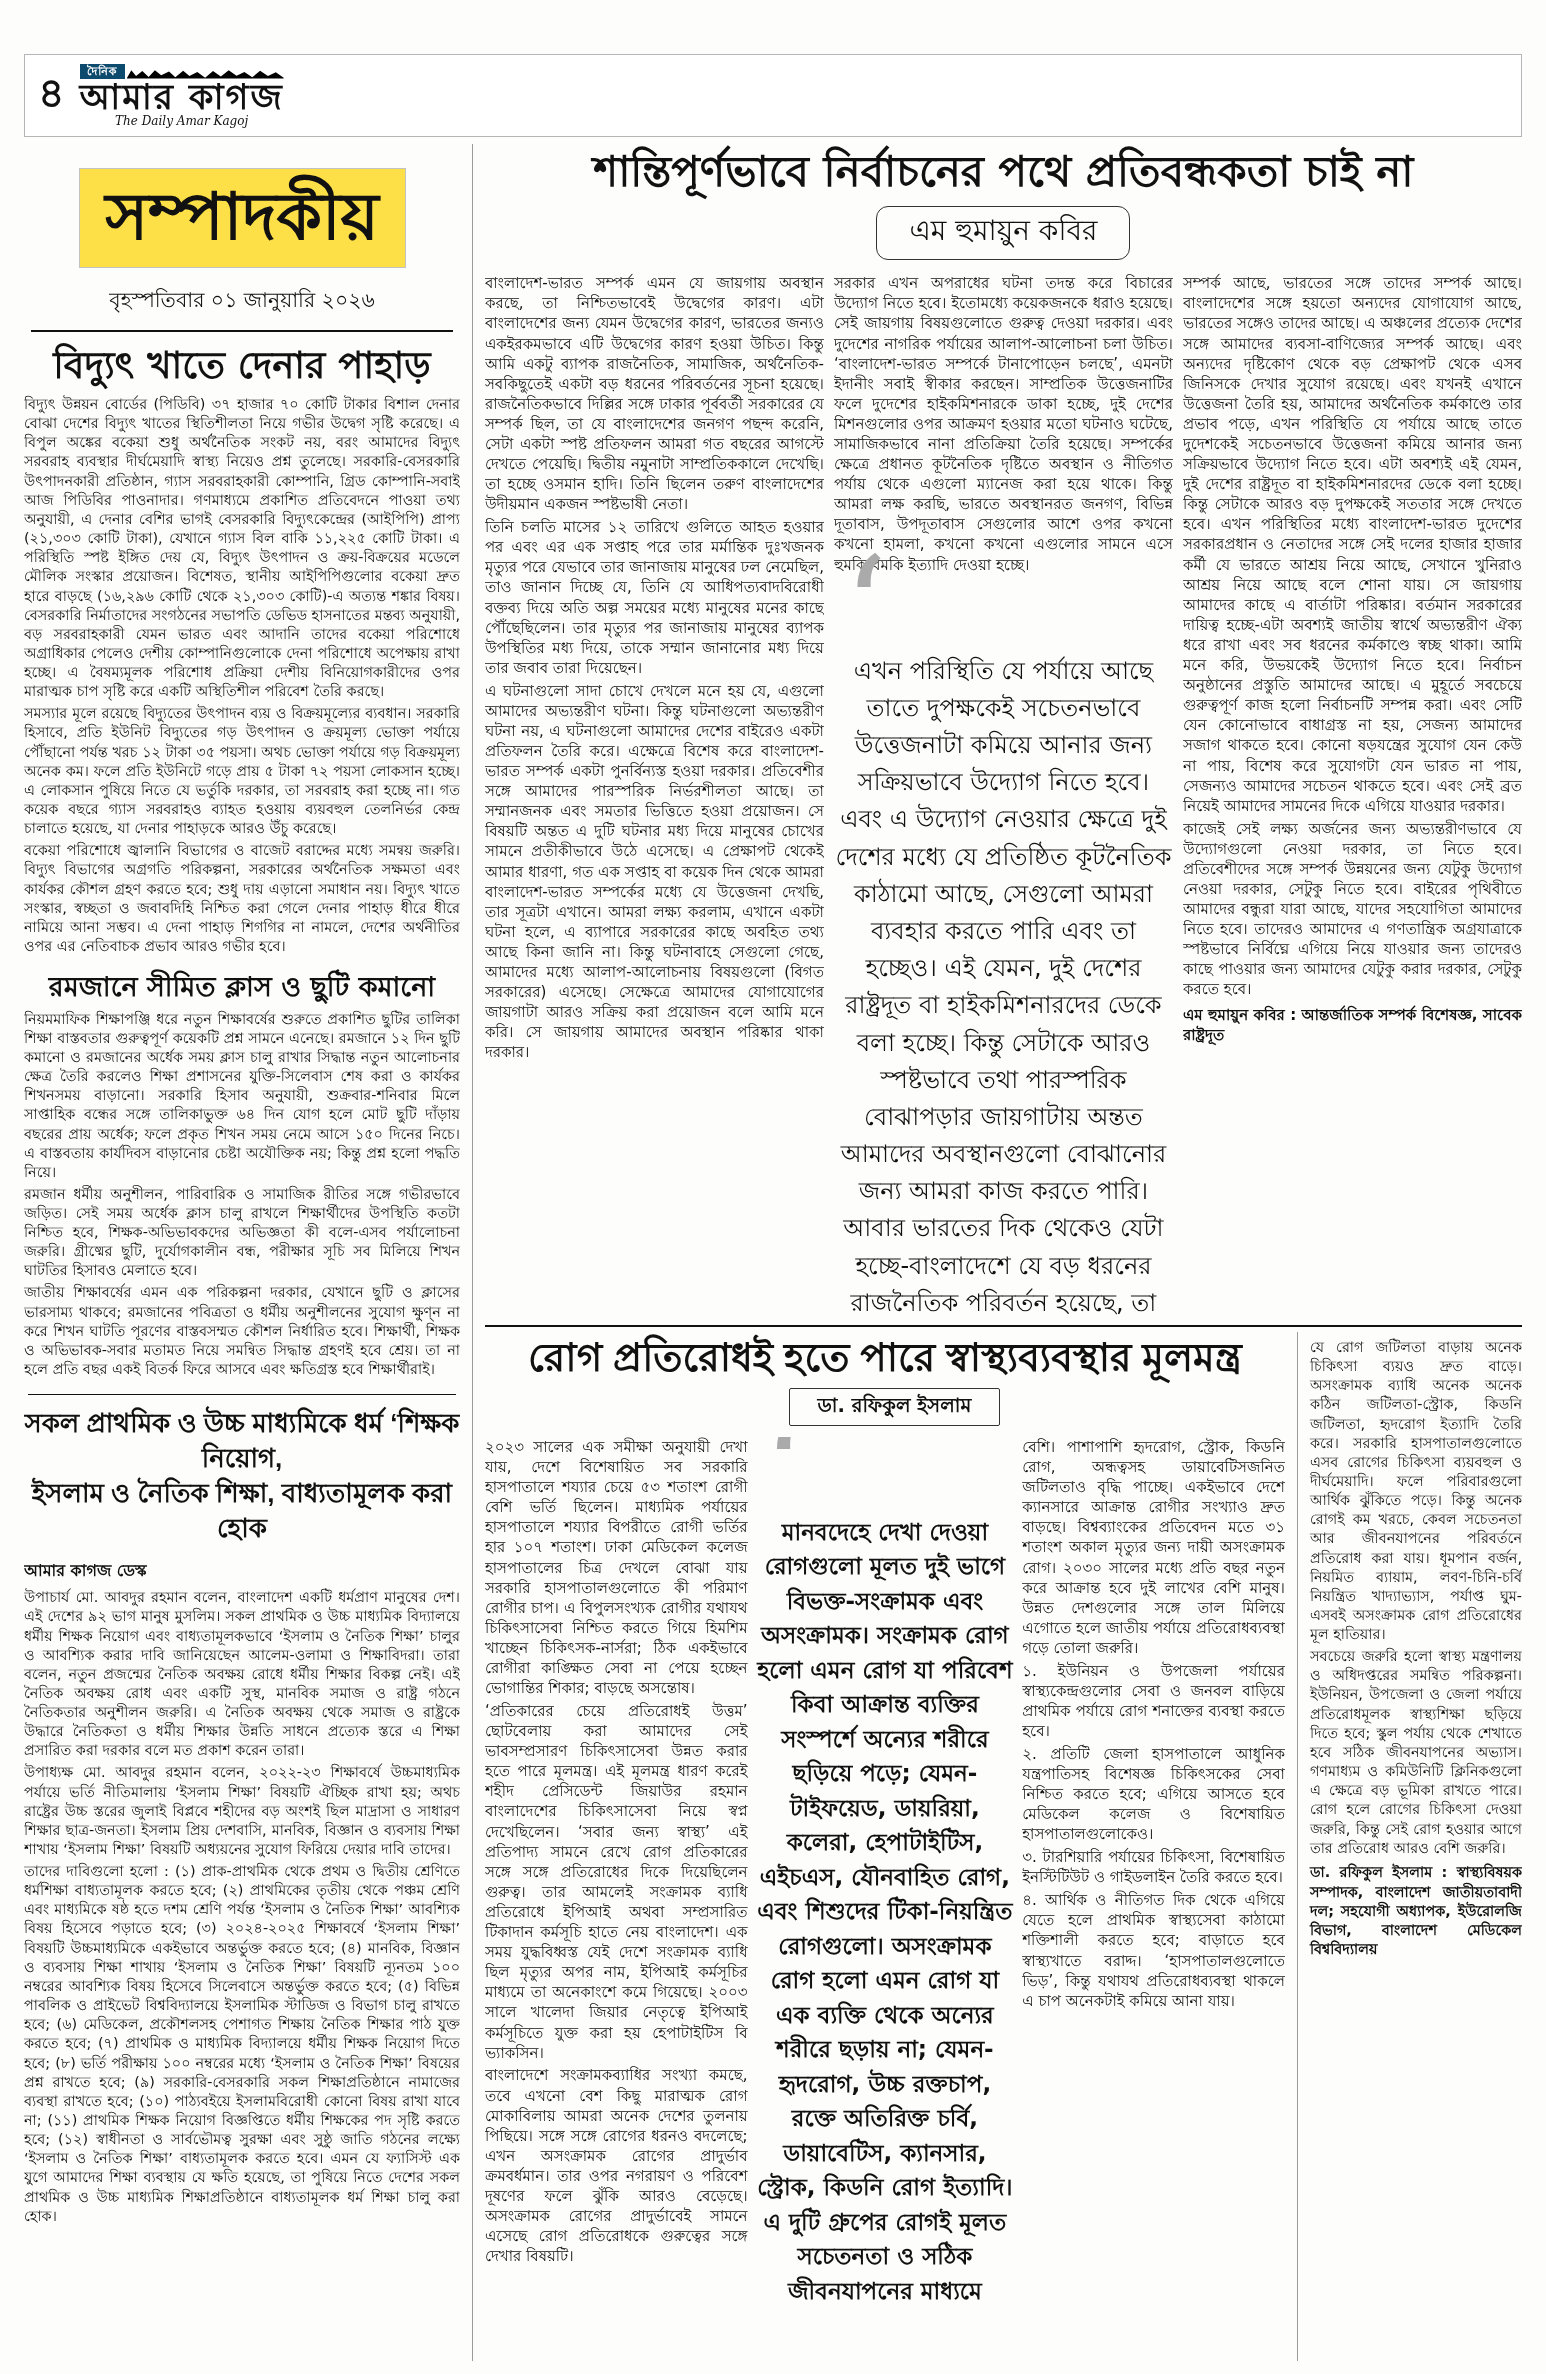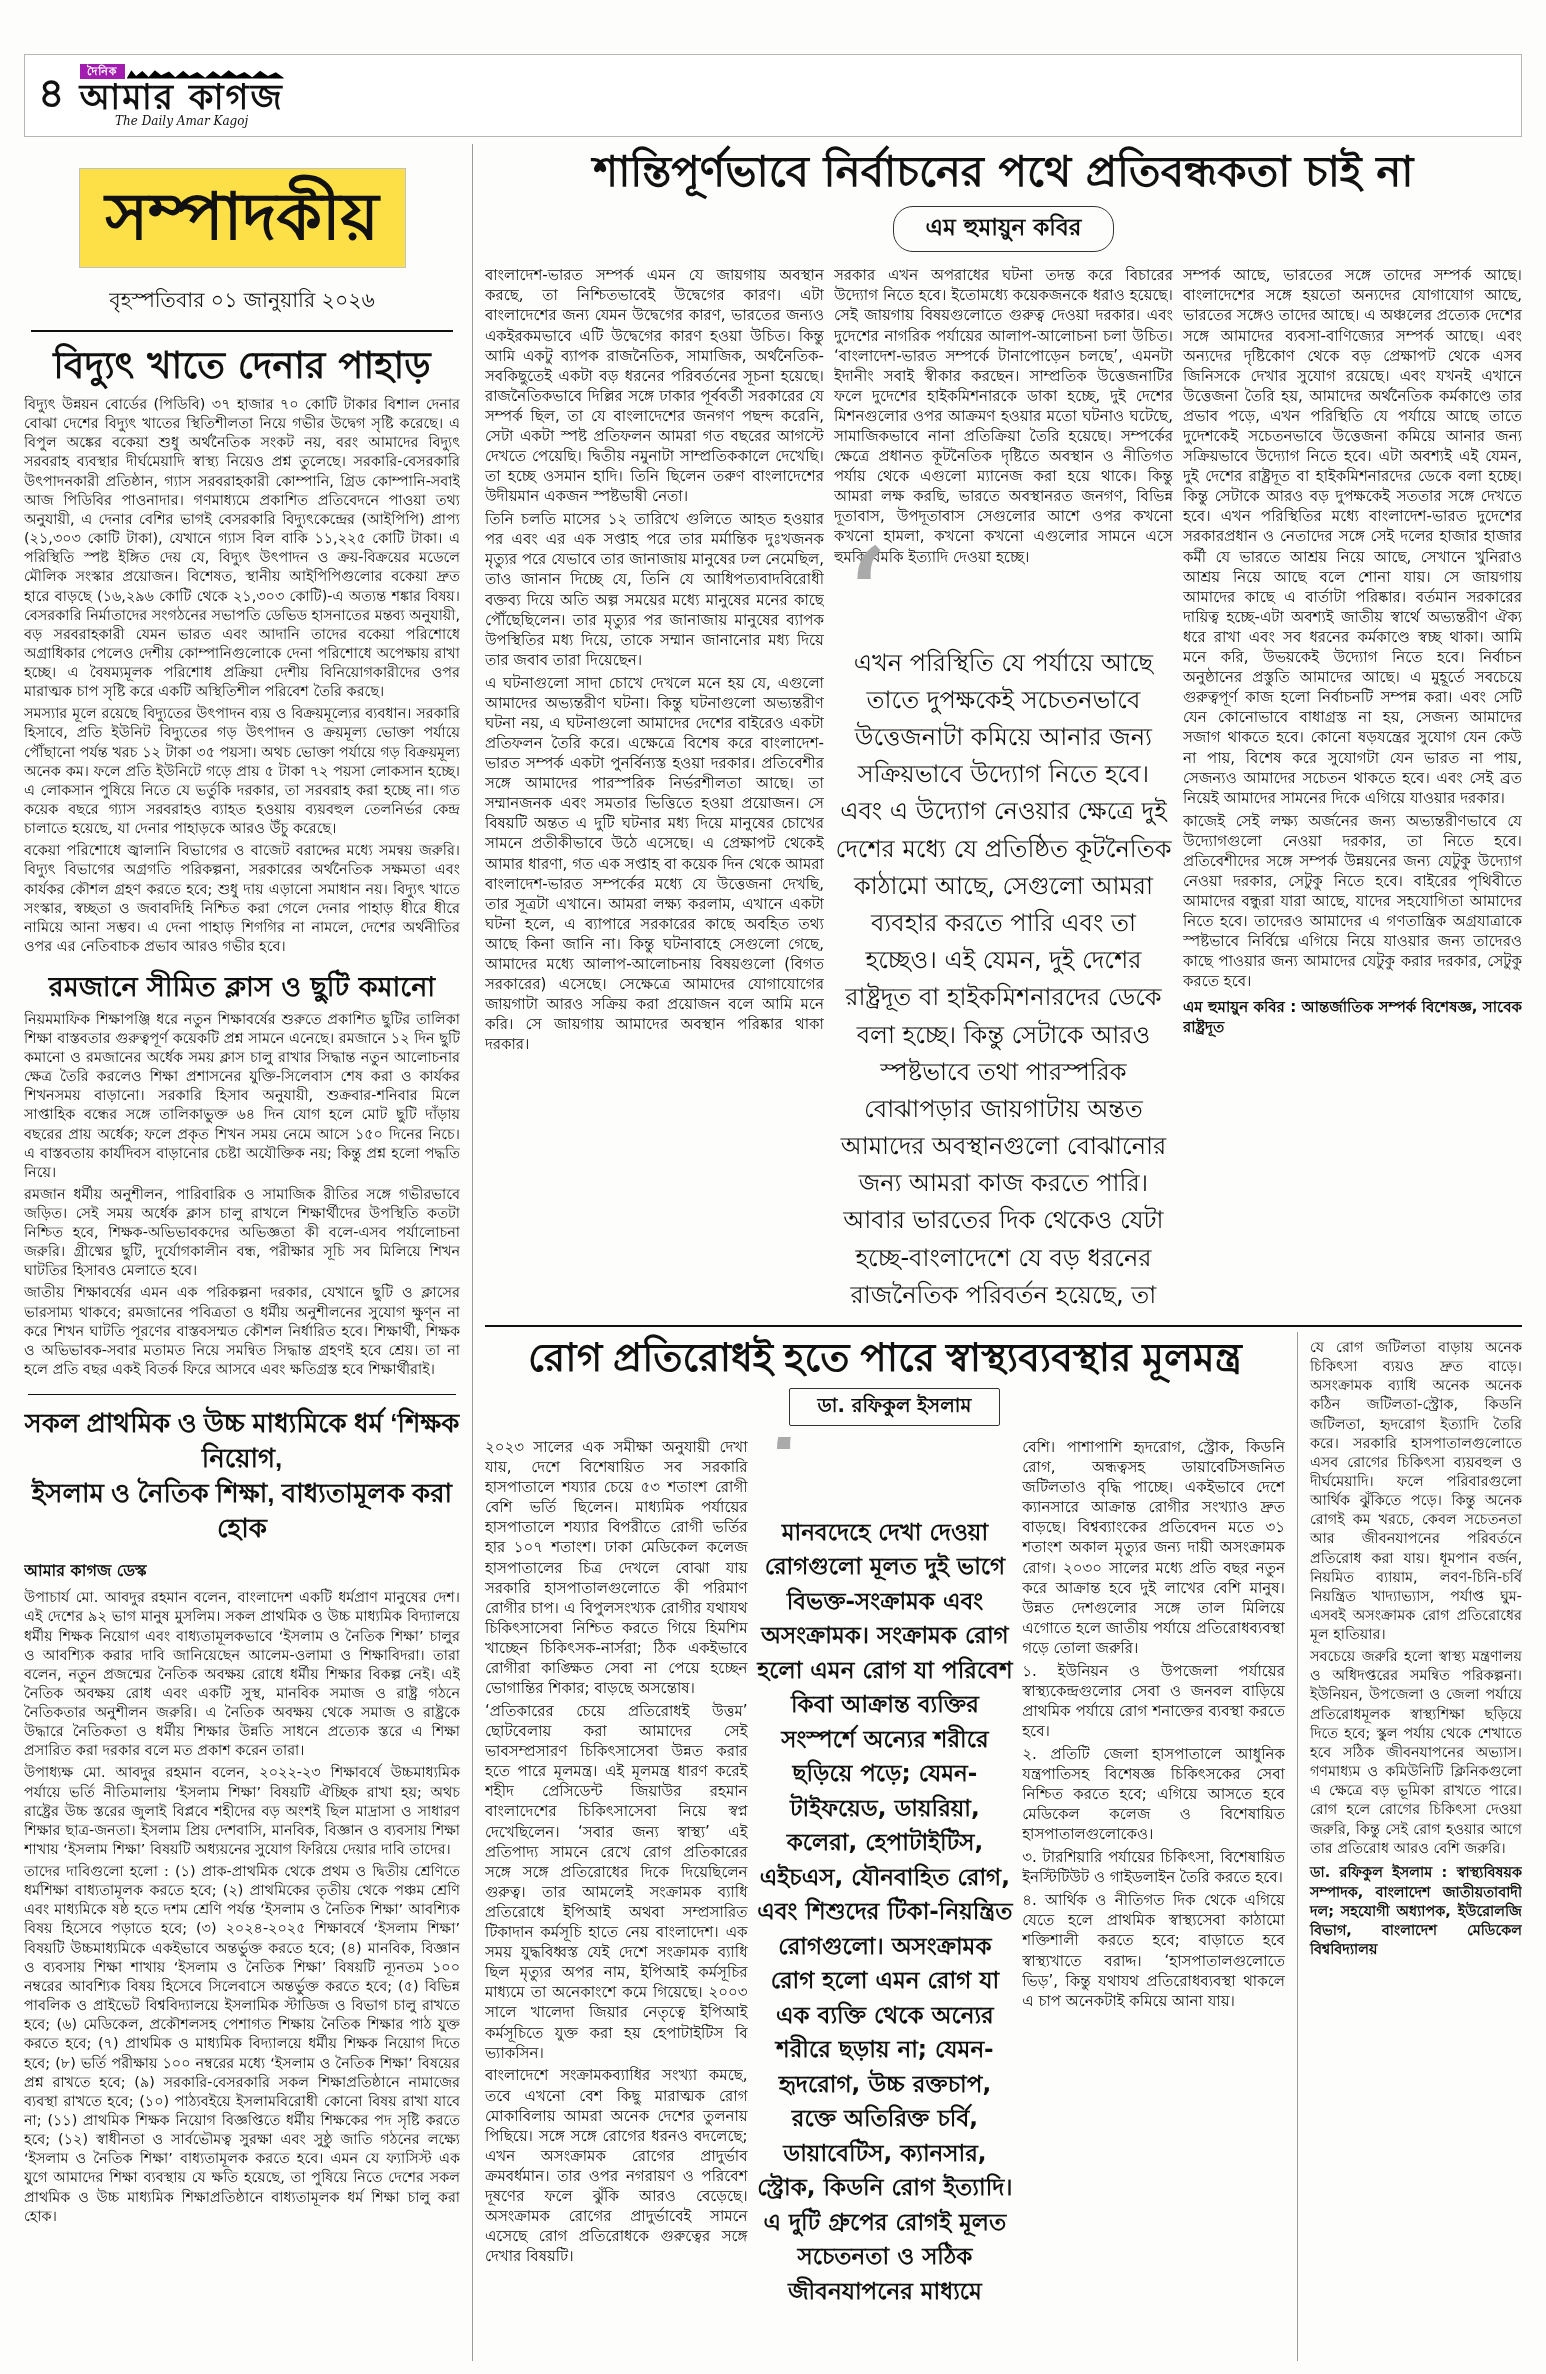--- a/index.html
+++ b/index.html
@@ -5,21 +5,21 @@
   * { margin:0; padding:0; box-sizing:border-box; }
   html,body { background:#e8e8e8; }
   body { width:1546px; height:2375px; margin:0 auto; font-family:"DejaVu Sans",sans-serif; color:#111; }
   .page { width:1546px; height:2375px; background:#fdfdfc; overflow:hidden; padding:54px 24px 9.3px 24px; }
 
   
   .masthead { border:0.9px solid #b5b5b5; height:83px; display:flex; align-items:center; padding:5.6px 13px; background:#fff; }
   .page-num { font-size:41px; font-weight:bold; font-family:"DejaVu Serif",serif; margin-right:15px; }
   .brand { display:flex; flex-direction:column; line-height:1; }
   .brand-strip { display:flex; align-items:flex-end; height:15px; }
-  .brand-daily { background:#a21caf; color:#fff; font-size:11px; font-weight:bold; padding:1.9px 7.4px; letter-spacing:0.9px; }
+  .brand-daily { background:#0c4a6e; color:#fff; font-size:11px; font-weight:bold; padding:1.9px 7.4px; letter-spacing:0.9px; }
   .brand-zig { flex:1; height:8.3px; margin-left:1.9px; background:#000;
                clip-path:polygon(0 100%,3% 0,6% 70%,10% 10%,14% 80%,18% 0,22% 60%,27% 15%,31% 85%,36% 5%,40% 70%,45% 20%,50% 90%,55% 10%,60% 75%,65% 0,70% 65%,75% 20%,80% 85%,85% 5%,90% 70%,95% 25%,100% 90%,100% 100%); width:139px; }
   .brand-name { font-size:35px; font-weight:900; letter-spacing:1.9px; font-family:"DejaVu Serif",serif; }
   .brand-sub { font-size:12px; font-family:"DejaVu Serif",serif; font-style:italic; text-align:center; margin-top:1.9px; }
 
   
   .content { display:flex; margin-top:7.4px; height:2217px; overflow:hidden; }
   .ed-col { width:436px; flex:none; overflow:hidden; padding-top:24px; }
   .v-div { width:0.9px; background:#9a9a9a; margin:0 12px; flex:none; }
   .right-region { flex:1; overflow:hidden; display:flex; flex-direction:column; }
@@ -34,21 +34,21 @@
   .ed-sep { border:none; border-top:1.9px solid #111; margin:15px 3.7px 11px; }
   .art-title-3 { text-align:center; font-size:26px; font-weight:bold; font-family:Liberation Sans, sans-serif; line-height:1.35; margin-bottom:11px; }
   .desk-byline { font-weight:bold; font-size:16px; margin-bottom:3.7px; }
   .body-text { font-size:14.4px; line-height:1.33; text-align:justify; }
   .body-text .para { margin-bottom:2.8px; }
 
   
   .main-article { height:1171px; overflow:hidden; padding-top:3.7px; }
   .main-headline { text-align:center; font-size:42px; font-weight:bold; font-family:"DejaVu Serif",serif; line-height:1.15; }
   .byline-box-wrap { text-align:center; margin:9.3px 0 13px; }
-  .byline-box { display:inline-block; border:1.4px solid #333; border-radius:20px; padding:2.8px 32px; font-size:23px; font-weight:bold; }
+  .byline-box { display:inline-block; border:1.4px solid #333; border-radius:12px; padding:2.8px 32px; font-size:28px; font-weight:normal; }
   .cols { display:flex; gap:10px; height:1048px; overflow:hidden; }
   .col { flex:1; overflow:hidden; }
   .col .body-text { font-size:15px; line-height:1.34; }
 
   .pullquote { margin:13px 0; text-align:center; }
   .q-open { color:#aaa; font-size:139px; line-height:0.3; display:block; text-align:left; padding-left:9.3px; height:65px; font-family:"DejaVu Serif",serif; }
   .q-text { font-size:24px; line-height:1.55; font-weight:500; }
   .credit { font-weight:bold; margin-top:5.6px; }
 
   .h-div { border:none; border-top:2.3px solid #111; margin:9.3px 0 5.6px; }

